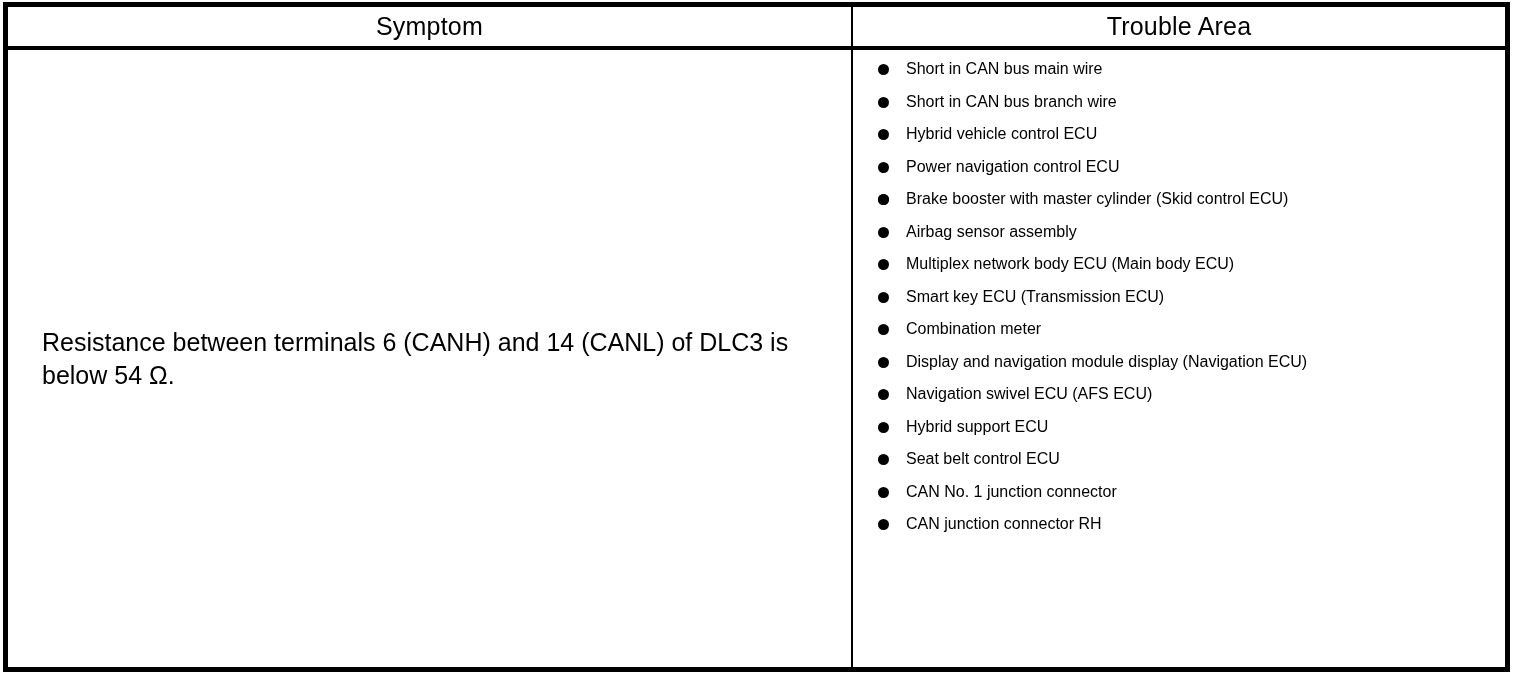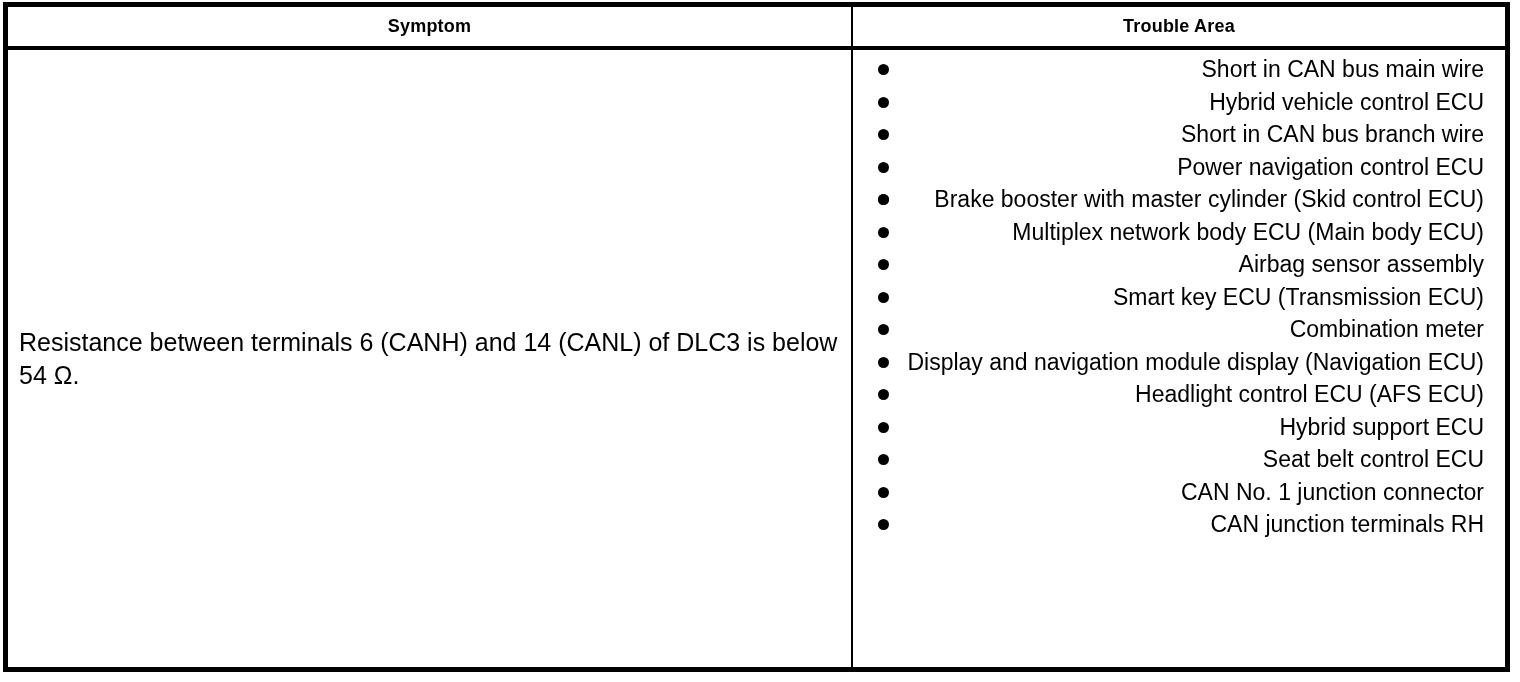--- a/index.html
+++ b/index.html
@@ -26,46 +26,46 @@
   .cell-left {
     width: 845px;
     border-right: 2px solid #000000;
     flex: 0 0 845px;
   }
   .cell-right { flex: 1 1 auto; }
   .header-cell {
     display: flex;
     align-items: center;
     justify-content: center;
-    font-size: 18px;
-    font-weight: bold;
+    font-size: 25px;
+    font-weight: normal;
     letter-spacing: 0.2px;
   }
   .symptom-cell {
     display: flex;
     align-items: center;
   }
   .symptom-text {
     font-size: 25px;
     line-height: 32.5px;
     padding-left: 11px;
     width: 838px;
     max-width: 838px;
+    margin-left: 23px;
   }
   .trouble-list {
     list-style: none;
     padding: 3px 0 0 0;
     margin: 0;
   }
   .trouble-list li {
     position: relative;
     padding-left: 53px;
-    font-size: 23px;
+    font-size: 16px;
     line-height: 32.5px;
-    text-align: right;
   }
   .bullet {
     position: absolute;
     left: 25px;
     top: 11px;
     width: 11px;
     height: 11px;
     background: #000000;
     border-radius: 50%;
   }
@@ -87,73 +87,73 @@
       <div class="symptom-text">Resistance between terminals 6 (CANH) and 14 (CANL) of DLC3 is below 54 Ω.</div>
     </div>
     <div class="cell cell-right">
       <ul class="trouble-list">
           <li>
             <span class="bullet"></span>
             <span class="li-text">Short in CAN bus main wire</span>
           </li>
           <li>
             <span class="bullet"></span>
-            <span class="li-text">Hybrid vehicle control ECU</span>
+            <span class="li-text">Short in CAN bus branch wire</span>
           </li>
           <li>
             <span class="bullet"></span>
-            <span class="li-text">Short in CAN bus branch wire</span>
+            <span class="li-text">Hybrid vehicle control ECU</span>
           </li>
           <li>
             <span class="bullet"></span>
             <span class="li-text">Power navigation control ECU</span>
           </li>
           <li>
             <span class="bullet"></span>
           </li>
           <li>
             <span class="bullet"></span>
             <span class="li-text">Brake booster with master cylinder (Skid control ECU)</span>
           </li>
           <li>
             <span class="bullet"></span>
-            <span class="li-text">Multiplex network body ECU (Main body ECU)</span>
+            <span class="li-text">Airbag sensor assembly</span>
           </li>
           <li>
             <span class="bullet"></span>
-            <span class="li-text">Airbag sensor assembly</span>
+            <span class="li-text">Multiplex network body ECU (Main body ECU)</span>
           </li>
           <li>
             <span class="bullet"></span>
             <span class="li-text">Smart key ECU (Transmission ECU)</span>
           </li>
           <li>
             <span class="bullet"></span>
             <span class="li-text">Combination meter</span>
           </li>
           <li>
             <span class="bullet"></span>
             <span class="li-text">Display and navigation module display (Navigation ECU)</span>
           </li>
           <li>
             <span class="bullet"></span>
-            <span class="li-text">Headlight control ECU (AFS ECU)</span>
+            <span class="li-text">Navigation swivel ECU (AFS ECU)</span>
           </li>
           <li>
             <span class="bullet"></span>
             <span class="li-text">Hybrid support ECU</span>
           </li>
           <li>
             <span class="bullet"></span>
             <span class="li-text">Seat belt control ECU</span>
           </li>
           <li>
             <span class="bullet"></span>
             <span class="li-text">CAN No. 1 junction connector</span>
           </li>
           <li>
             <span class="bullet"></span>
-            <span class="li-text">CAN junction terminals RH</span>
+            <span class="li-text">CAN junction connector RH</span>
           </li>
         </ul>
     </div>
   </div>
 </div>
 
 </body></html>

